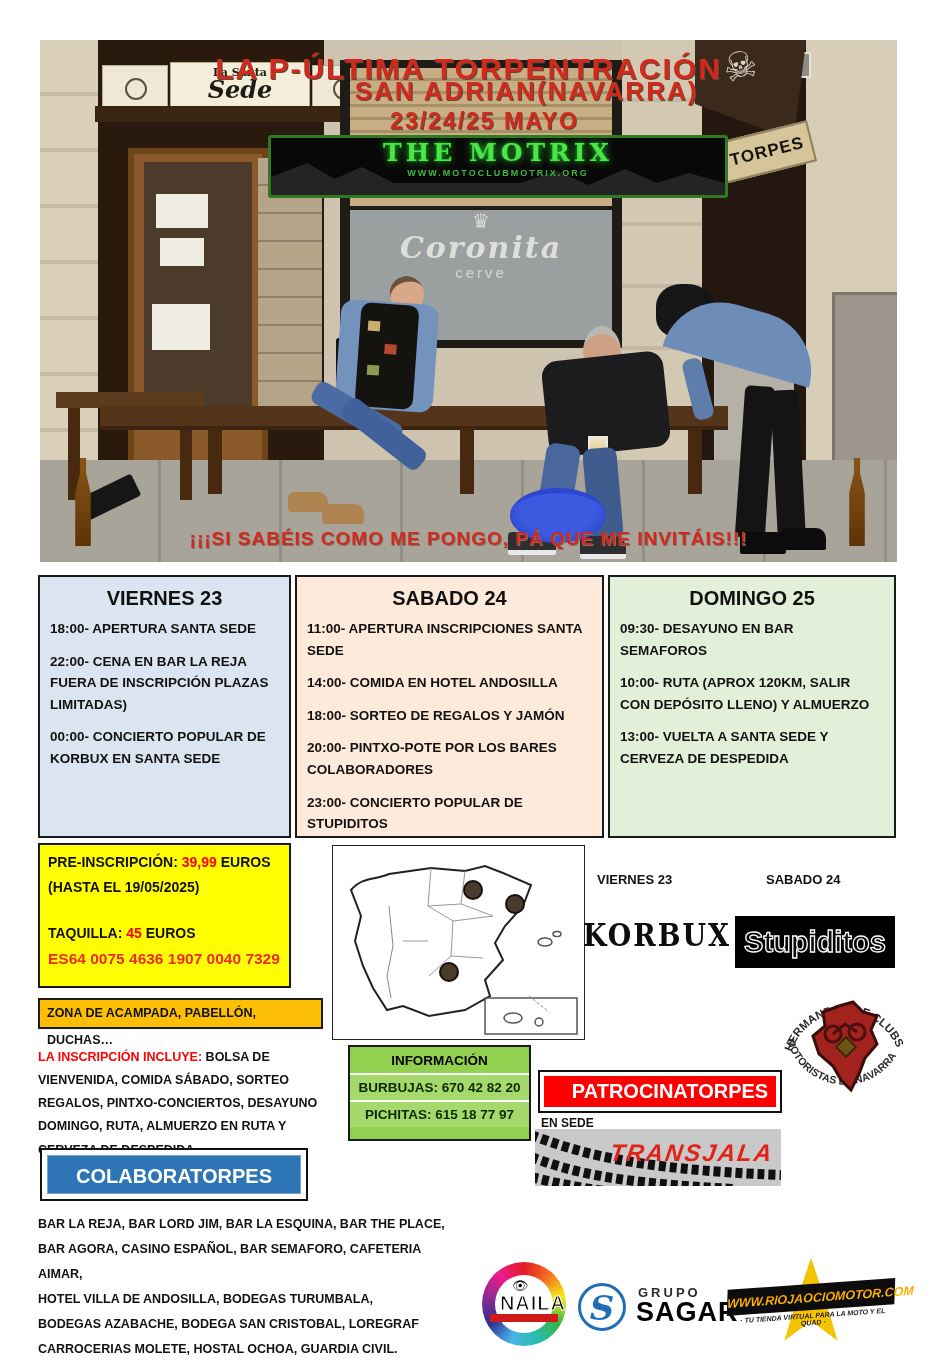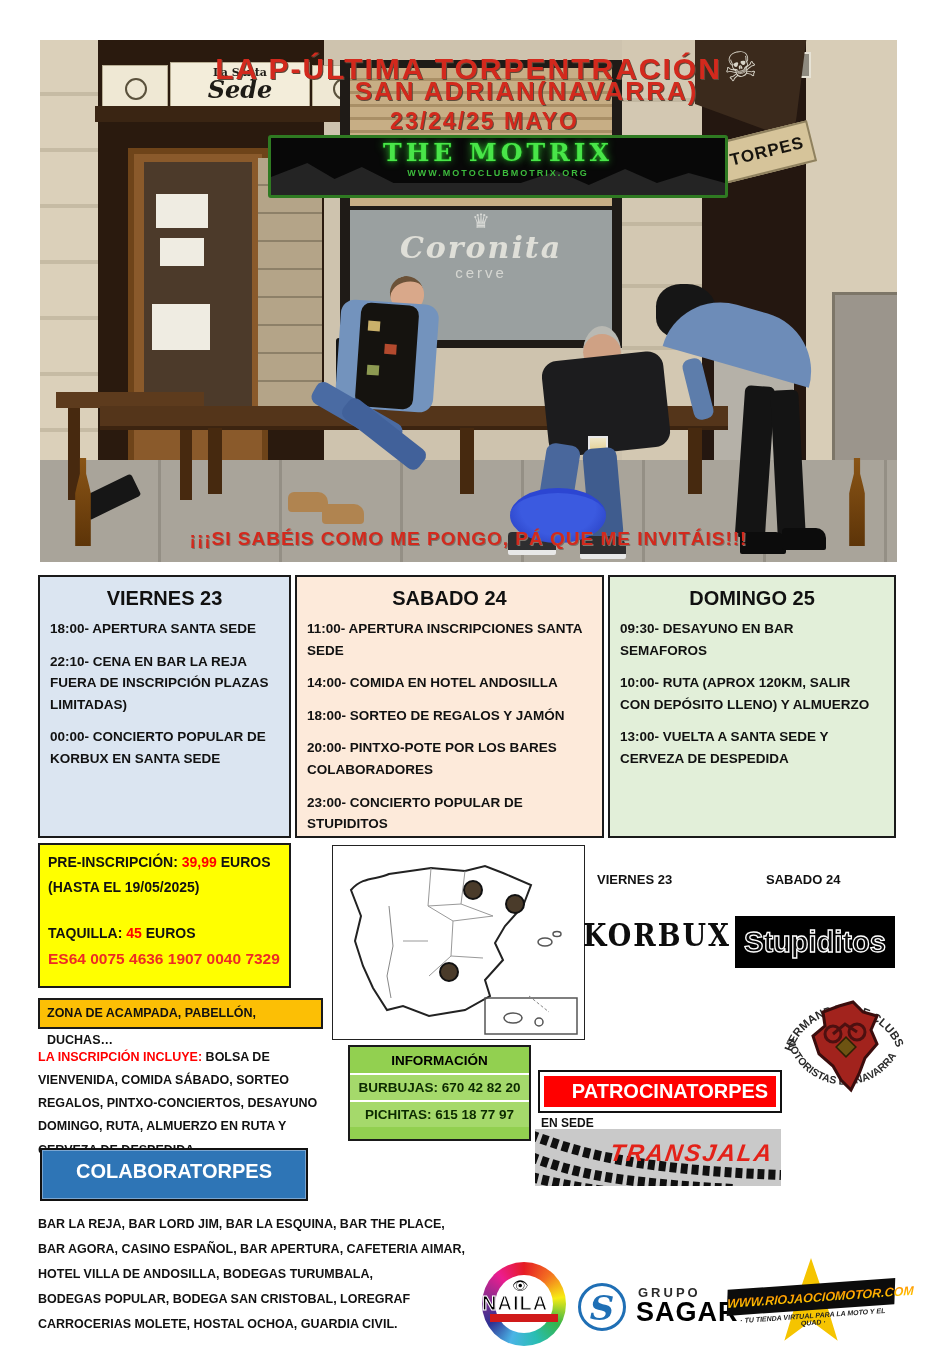--- a/index.html
+++ b/index.html
@@ -135,36 +135,36 @@
   
   .patro-outer{left:538px;top:1070px;width:244px;height:43px;background:#fff;border:2px solid #111;
                box-sizing:border-box;padding:4px;}
   .patro-inner{width:100%;height:100%;background:#ff0000;color:#fff;font-weight:bold;font-size:20px;
                text-align:center;line-height:31px;box-sizing:border-box;padding-left:20px;}
   .ensede{left:541px;top:1116px;font-size:12px;font-weight:bold;color:#111;}
   .transjala{left:535px;top:1129px;width:246px;height:57px;background:#c9c9c9;overflow:hidden;}
   .transjala-name{position:absolute;right:8px;top:10px;color:#e32219;font-weight:bold;font-style:italic;
                   font-size:24px;letter-spacing:2px;transform:skewX(-8deg);}
   .colab-outer{left:40px;top:1148px;width:268px;height:53px;background:#fff;border:2px solid #111;
-               box-sizing:border-box;}
+               box-sizing:border-box;padding:5px;}
   .colab-inner{width:100%;height:100%;background:#2e75b6;color:#fff;font-weight:bold;font-size:20px;
                text-align:center;line-height:41px;box-sizing:border-box;border:1px solid #7ba6d0;}
   .barlist{left:38px;top:1212px;width:430px;font-size:12.5px;font-weight:bold;color:#111;line-height:2.0;}
 
   
   .ayto{left:790px;top:1140px;width:96px;height:100px;background:#fbfbfa;text-align:center;}
   .ayto-text1{font-size:6.5px;color:#333;margin-top:2px;}
   .ayto-text2{font-size:9.5px;font-weight:bold;color:#111;}
 
   
   .naila{left:482px;top:1262px;width:84px;height:84px;border-radius:50%;
          background:conic-gradient(#e51c24,#f36d21,#f7ec13,#35b44a,#29bdb2,#4ab4e6,#2e3192,#8b2d8f,#ec1c8f,#e51c24);}
   .naila-inner{position:absolute;left:13px;top:13px;width:58px;height:58px;border-radius:50%;background:#fff;}
   .naila-eye{position:absolute;left:30px;top:16px;font-size:13px;}
-  .naila-name{position:absolute;left:0;top:30px;width:100%;text-align:left;font-size:20px;font-weight:bold;
+  .naila-name{position:absolute;left:0;top:30px;width:100%;text-align:right;font-size:20px;font-weight:bold;
               color:#000;-webkit-text-stroke:1px #fff;letter-spacing:1px;}
   .naila-strip{position:absolute;left:8px;top:52px;width:68px;height:8px;background:#d01a1a;}
   .sagar{left:578px;top:1283px;width:140px;height:50px;}
   .sagar-ball{position:absolute;left:0;top:0;width:48px;height:48px;border-radius:50%;border:3px solid #1f6fb5;
               color:#1f6fb5;font-family:"DejaVu Serif",serif;font-style:italic;font-weight:bold;
               font-size:34px;text-align:center;line-height:44px;box-sizing:border-box;}
   .sagar-grupo{position:absolute;left:60px;top:2px;font-size:13px;font-weight:bold;letter-spacing:3px;color:#2b2b2b;}
   .sagar-name{position:absolute;left:58px;top:14px;font-size:27px;font-weight:bold;color:#000000;letter-spacing:1px;}
   .rioja{left:727px;top:1258px;width:168px;height:90px;}
   .rioja-star{position:absolute;left:38px;top:0;width:92px;height:90px;background:#f5c400;
@@ -276,21 +276,21 @@
       <div class="mountains"></div>
       <div class="motrix-name">THE MOTRIX</div>
       <div class="motrix-url">WWW.MOTOCLUBMOTRIX.ORG</div>
     </div>
     <div class="abs caption">¡¡¡SI SABÉIS COMO ME PONGO, PÁ QUE ME INVITÁIS!!!</div>
   </div>
 
   <div class="abs col col1">
     <h2>VIERNES 23</h2>
     <p>18:00- APERTURA SANTA SEDE</p>
-    <p>22:10- CENA EN BAR LA REJA FUERA DE INSCRIPCIÓN PLAZAS LIMITADAS)</p>
+    <p>22:00- CENA EN BAR LA REJA FUERA DE INSCRIPCIÓN PLAZAS LIMITADAS)</p>
     <p>00:00- CONCIERTO POPULAR DE KORBUX EN SANTA SEDE</p>
   </div>
   <div class="abs col col2">
     <h2>SABADO 24</h2>
     <p>11:00- APERTURA INSCRIPCIONES SANTA SEDE</p>
     <p>14:00- COMIDA EN HOTEL ANDOSILLA</p>
     <p>18:00- SORTEO DE REGALOS Y JAMÓN</p>
     <p>20:00- PINTXO-POTE POR LOS BARES COLABORADORES</p>
     <p>23:00- CONCIERTO POPULAR DE STUPIDITOS</p>
   </div>
@@ -378,23 +378,23 @@
       <path d="M -4,48 C 20,54 40,58 70,62" fill="none" stroke="#101010" stroke-width="10" stroke-dasharray="7 4"></path>
     </svg>
     <div class="transjala-name">TRANSJALA</div>
   </div>
 
   <div class="abs colab-outer">
     <div class="colab-inner">COLABORATORPES</div>
   </div>
   <div class="abs barlist">
     <div>BAR LA REJA, BAR LORD JIM, BAR LA ESQUINA, BAR THE PLACE,</div>
-    <div>BAR AGORA, CASINO ESPAÑOL, BAR APERTURA, CAFETERIA AIMAR,</div>
+    <div>BAR AGORA, CASINO ESPAÑOL, BAR SEMAFORO, CAFETERIA AIMAR,</div>
     <div>HOTEL VILLA DE ANDOSILLA, BODEGAS TURUMBALA,</div>
-    <div>BODEGAS POPULAR, BODEGA SAN CRISTOBAL, LOREGRAF</div>
+    <div>BODEGAS AZABACHE, BODEGA SAN CRISTOBAL, LOREGRAF</div>
     <div>CARROCERIAS MOLETE, HOSTAL OCHOA, GUARDIA CIVIL.</div>
   </div>
 
 
   <div class="abs naila">
     <div class="naila-inner"></div>
     <div class="naila-eye">👁</div>
     <div class="naila-name">NAILA</div>
     <div class="naila-strip"></div>
   </div>

